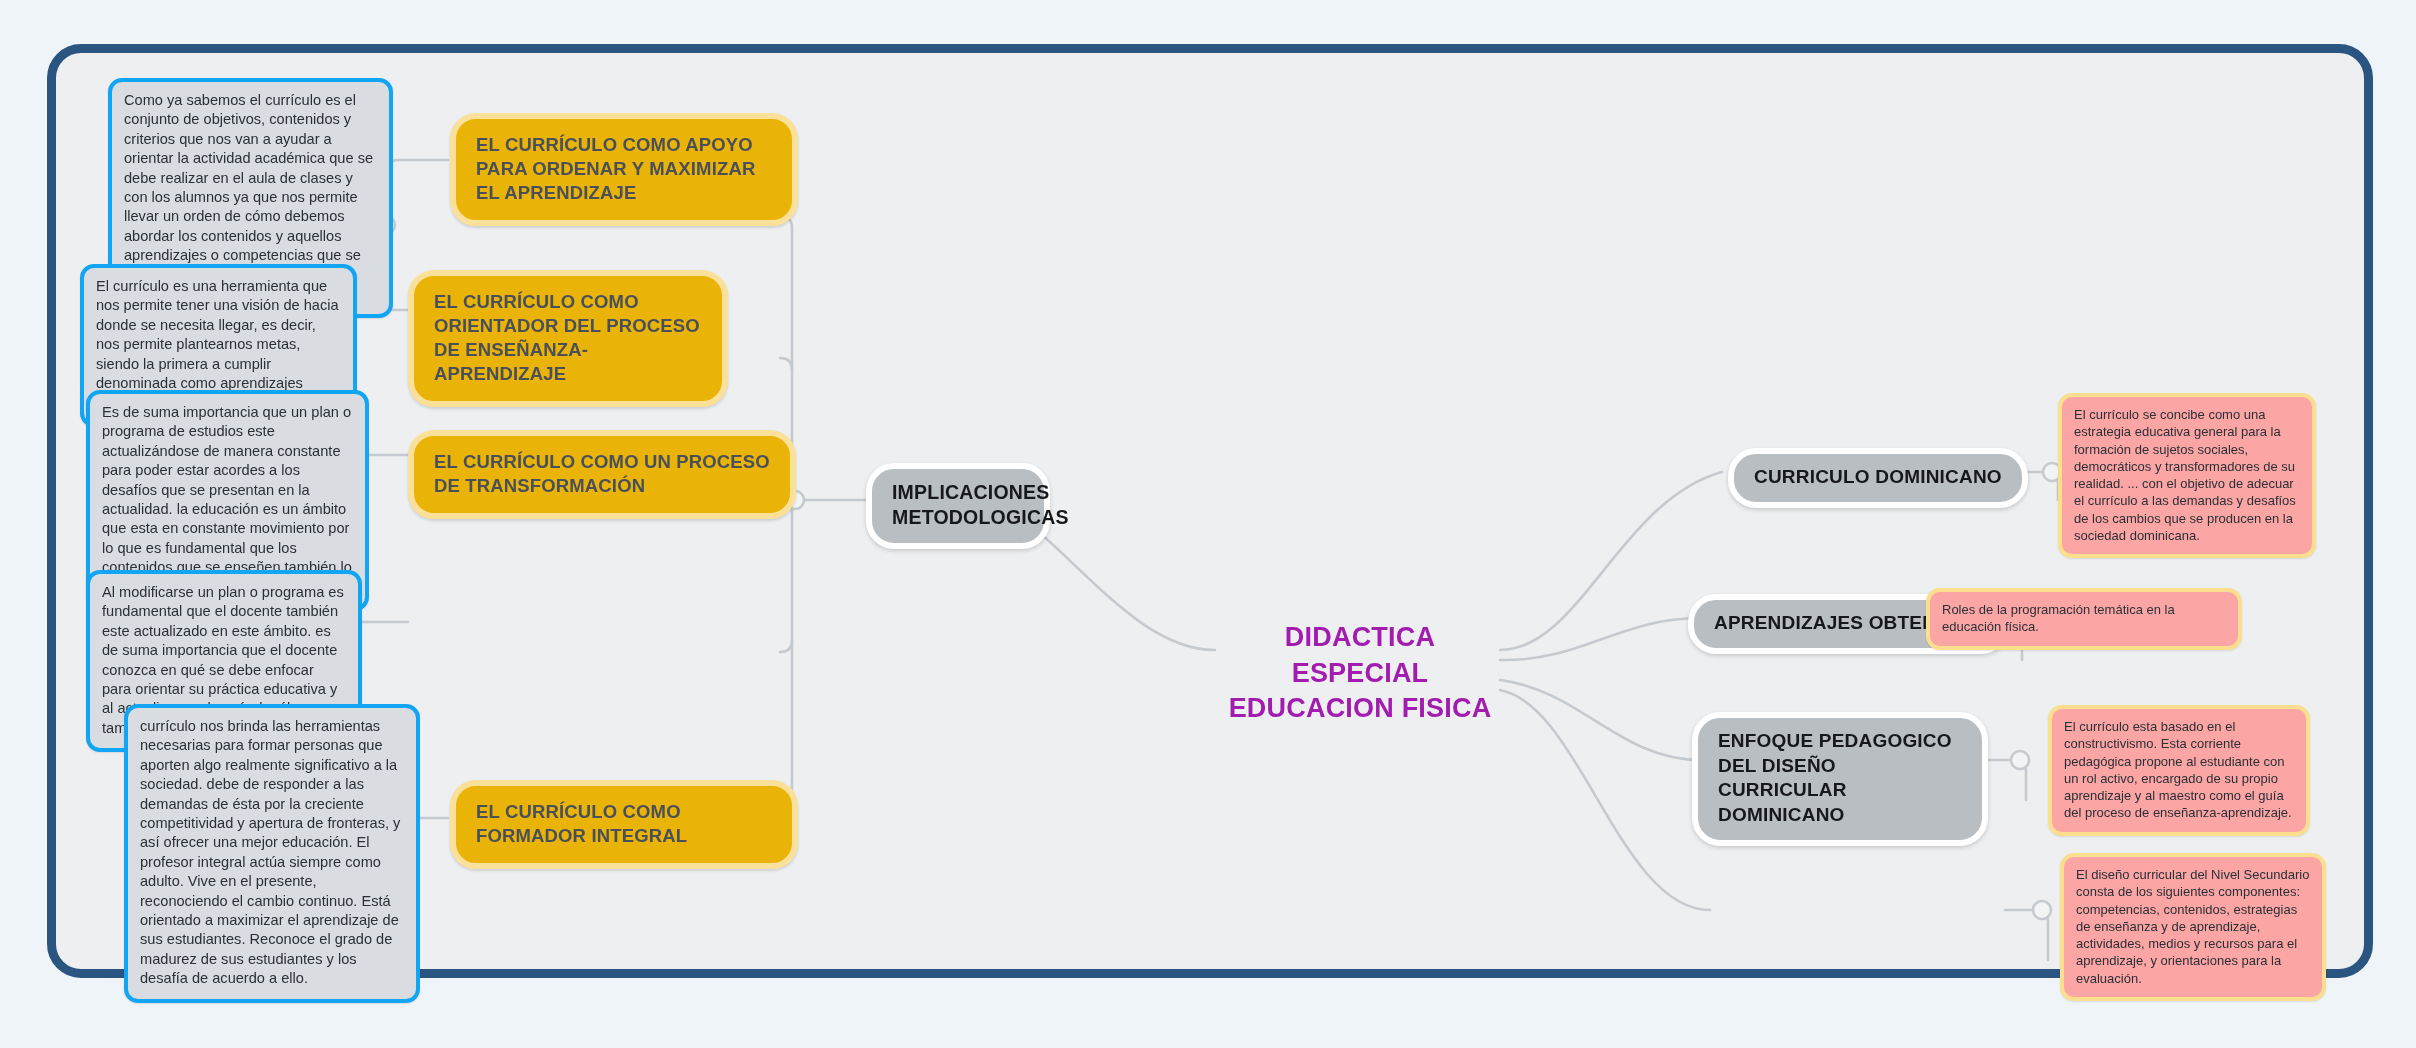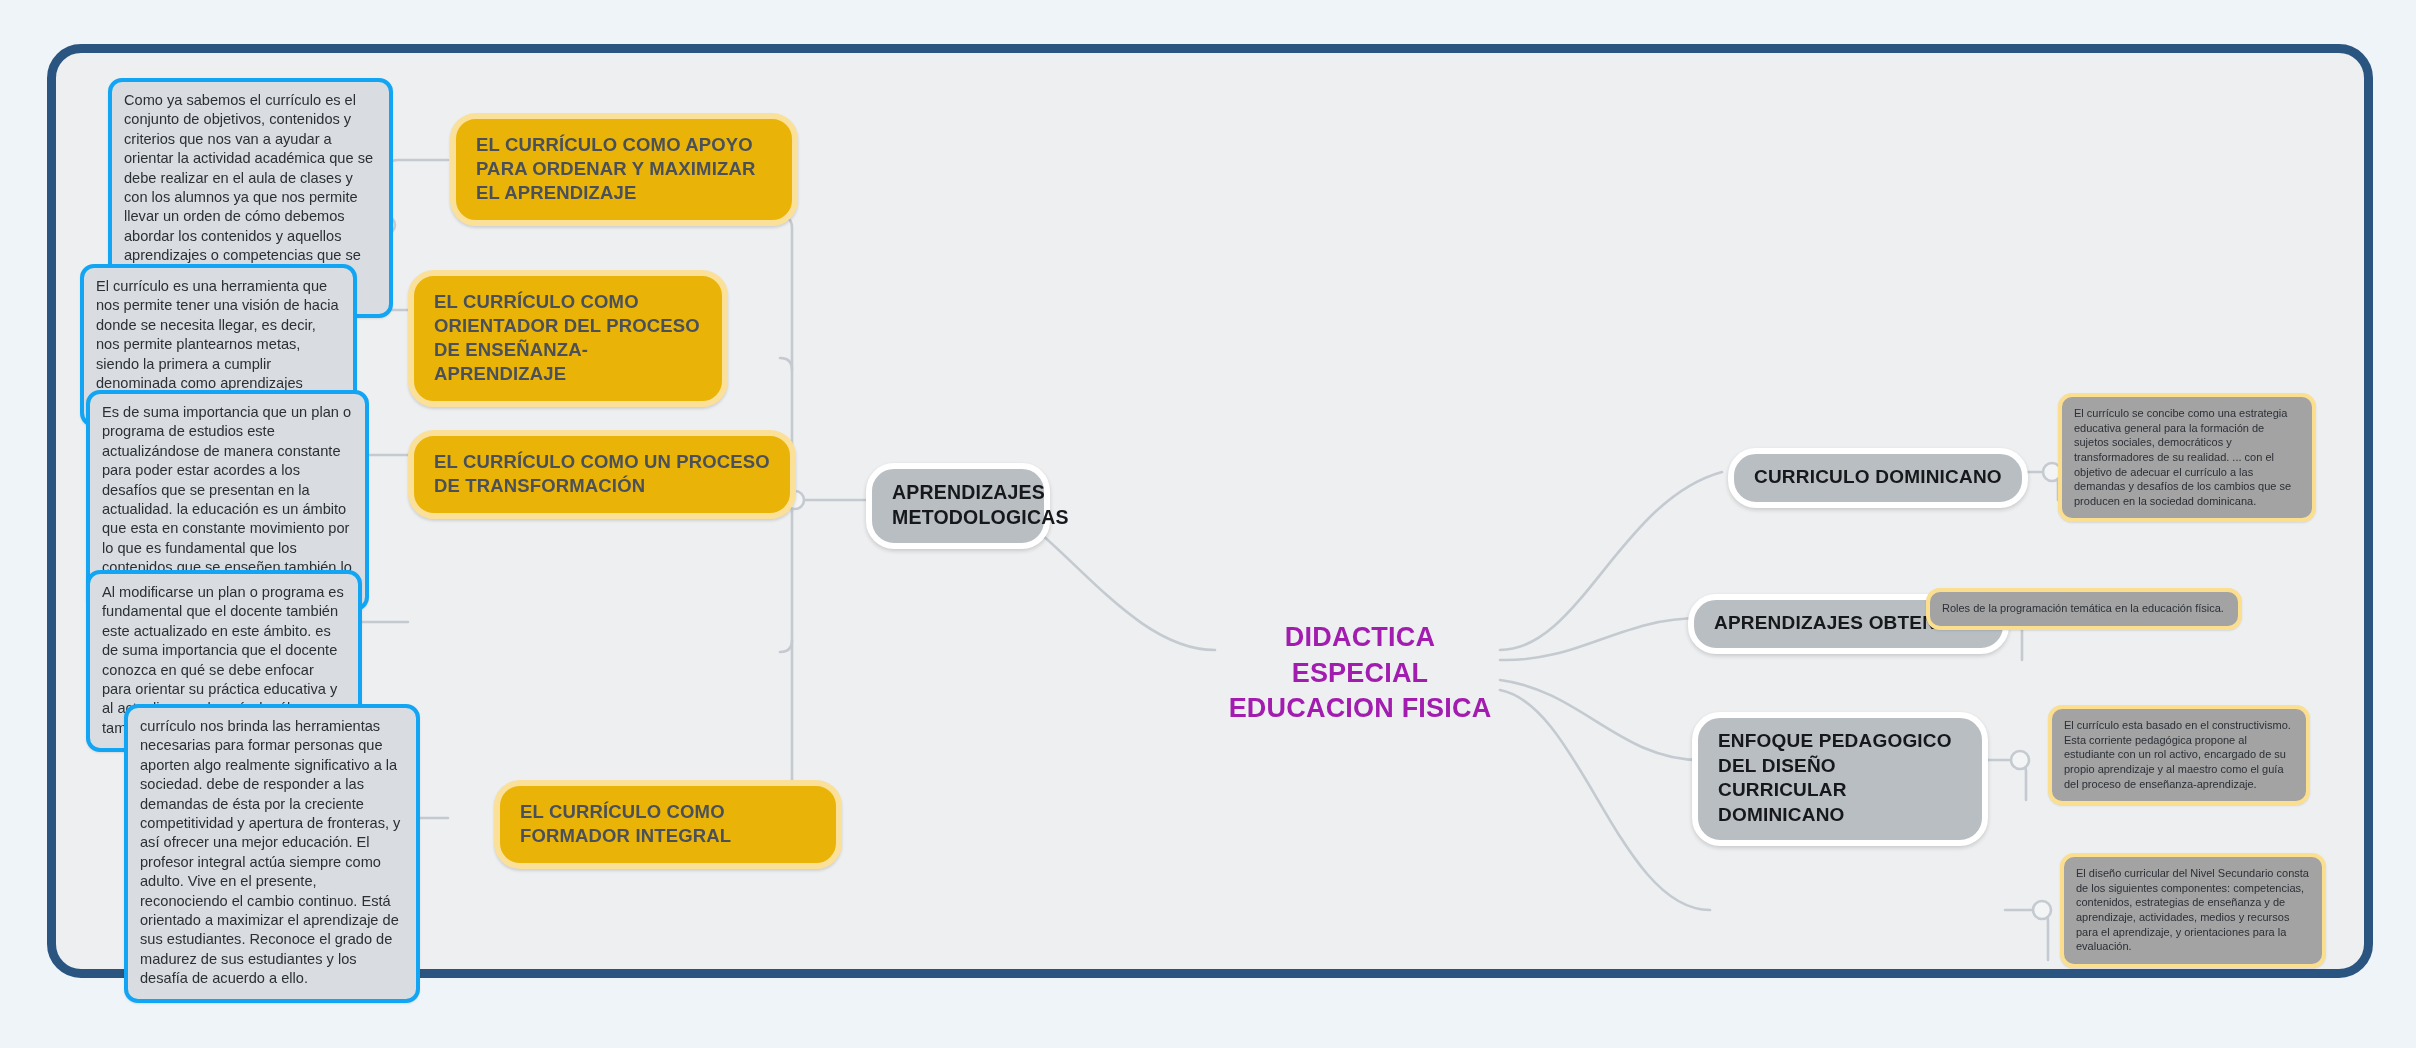--- a/index.html
+++ b/index.html
@@ -44,26 +44,26 @@
     border: 4px solid #12a5f4;
     border-radius: 14px;
     padding: 9px 12px 10px 12px;
     color: #2b3036;
     font-size: 14.6px;
     line-height: 1.33;
     box-shadow: 0 1px 2px rgba(0,0,0,.10);
   }
   
   .note-yellow {
-    background: #a3a3a3;
+    background: #fca5a5;
     border: 4px solid #fbdf8e;
     border-radius: 14px;
     padding: 9px 12px 10px 12px;
     color: #2b3036;
-    font-size: 11px;
+    font-size: 13px;
     line-height: 1.33;
     box-shadow: 0 1px 2px rgba(0,0,0,.10);
   }
   
   .topic {
     background: #eab308;
     border: 6px solid #fbe09a;
     border-radius: 26px;
     padding: 14px 20px 15px 20px;
     color: #4a5059;
@@ -166,23 +166,23 @@
 
   <div class="node note-blue" style="left:124px; top:704px; width:296px;">currículo nos brinda las herramientas necesarias para formar personas que aporten algo realmente significativo a la sociedad. debe de responder a las demandas de ésta por la creciente competitividad y apertura de fronteras, y así ofrecer una mejor educación. El profesor integral actúa siempre como adulto. Vive en el presente, reconociendo el cambio continuo. Está orientado a maximizar el aprendizaje de sus estudiantes. Reconoce el grado de madurez de sus estudiantes y los desafía de acuerdo a ello.</div>
 
   <div class="node topic" style="left:450px; top:113px; width:348px;">EL CURRÍCULO COMO APOYO PARA ORDENAR Y MAXIMIZAR EL APRENDIZAJE</div>
 
   <div class="node topic" style="left:408px; top:270px; width:320px;">EL CURRÍCULO COMO ORIENTADOR DEL PROCESO DE ENSEÑANZA-APRENDIZAJE</div>
 
   <div class="node topic" style="left:408px; top:430px; width:388px;">EL CURRÍCULO COMO UN PROCESO DE TRANSFORMACIÓN</div>
 
 
-  <div class="node topic" style="left:450px; top:780px; width:348px;margin-left:44px;">EL CURRÍCULO COMO FORMADOR INTEGRAL</div>
-
-  <div class="node chip center" style="left:866px; top:463px; width:184px;">APRENDIZAJES
+  <div class="node topic" style="left:450px; top:780px; width:348px;">EL CURRÍCULO COMO FORMADOR INTEGRAL</div>
+
+  <div class="node chip center" style="left:866px; top:463px; width:184px;">IMPLICACIONES
 METODOLOGICAS</div>
 
   <div class="root-title" style="left:1215px; top:620px; width:290px;">DIDACTICA ESPECIAL
 EDUCACION FISICA</div>
 
   <div class="node chip" style="left:1728px; top:448px;">CURRICULO DOMINICANO</div>
 
   <div class="node chip" style="left:1688px; top:594px;">APRENDIZAJES OBTENIDOS</div>
 
   <div class="node chip" style="left:1692px; top:712px; width:296px;">ENFOQUE PEDAGOGICO DEL DISEÑO CURRICULAR DOMINICANO</div>

